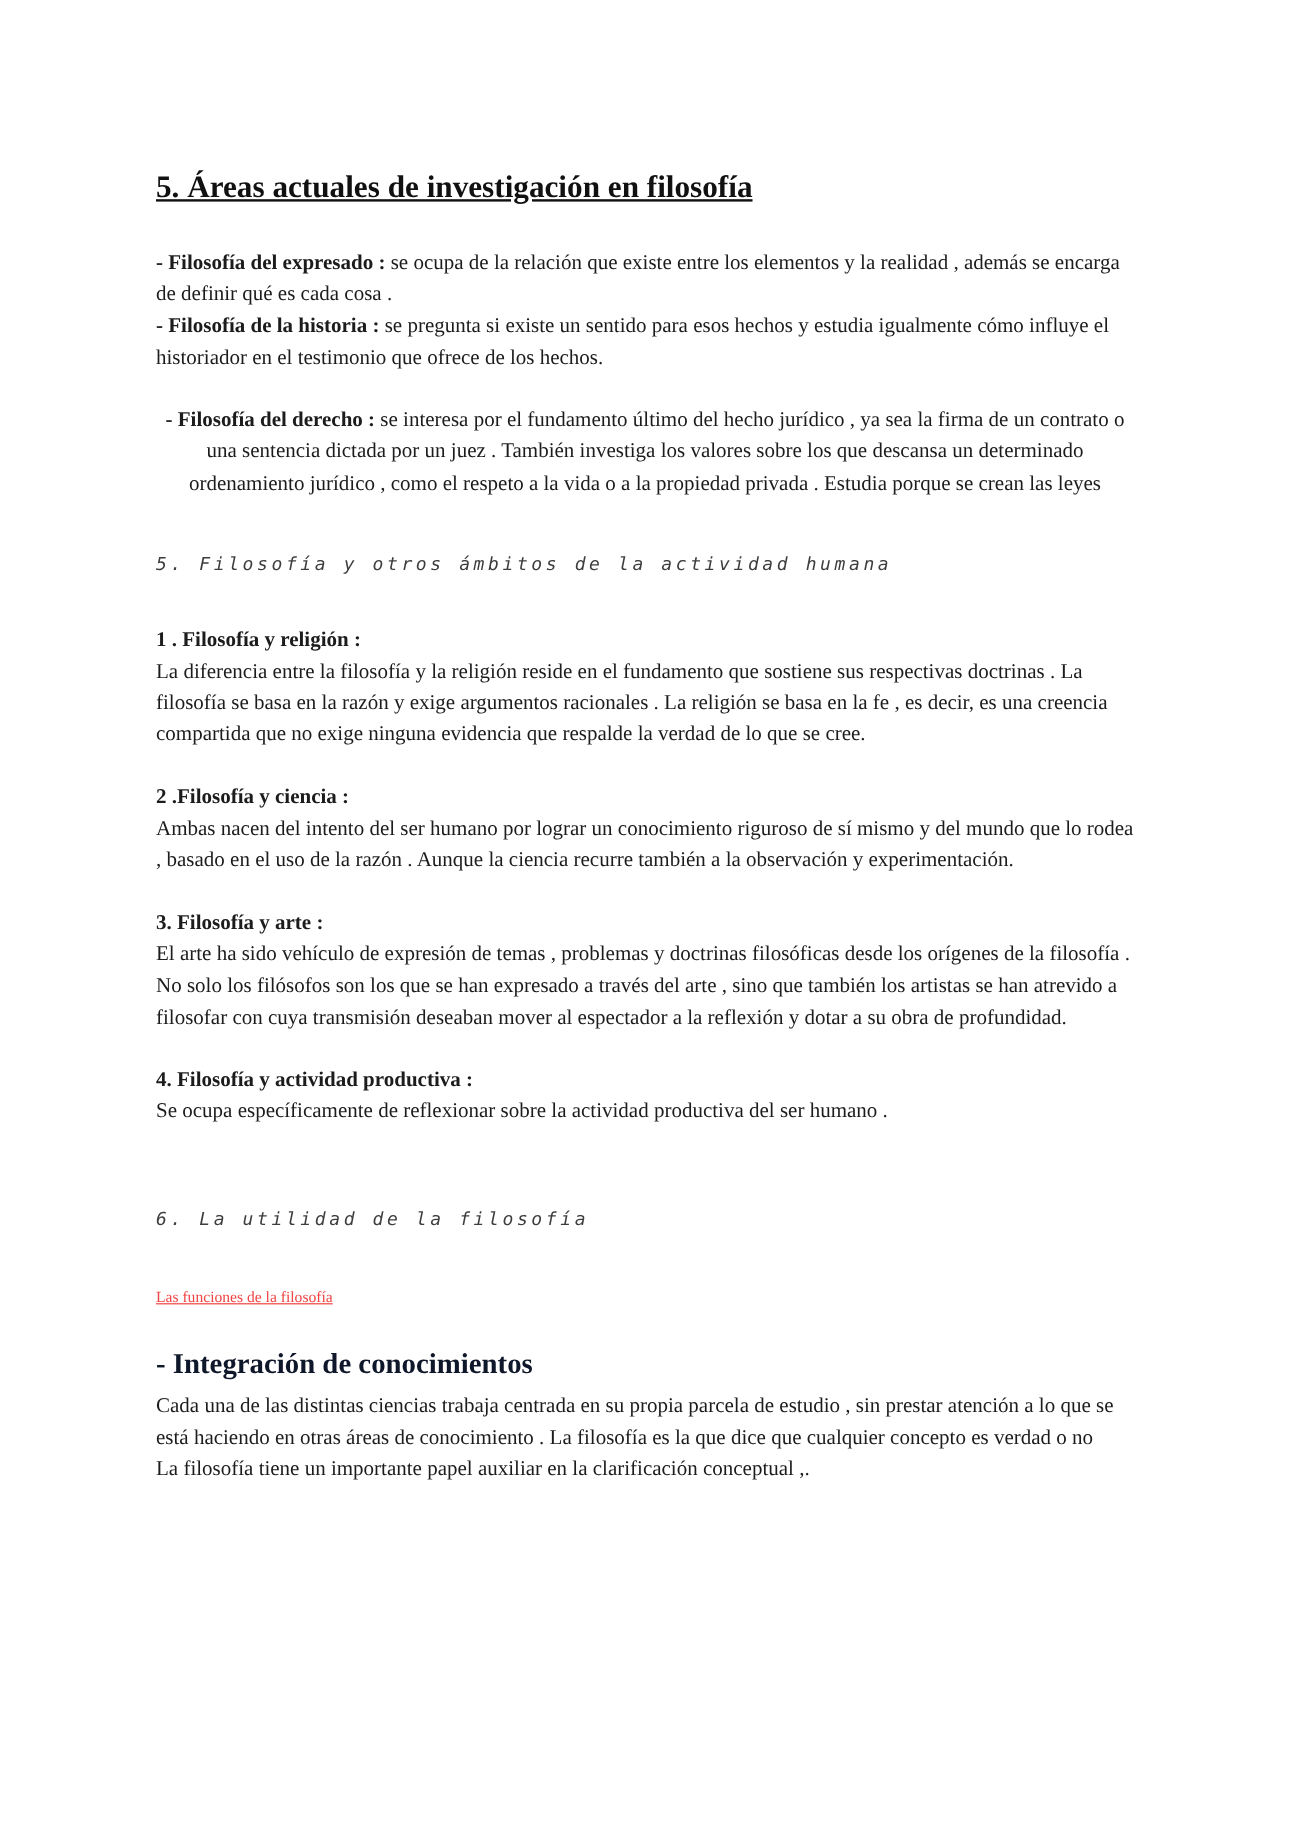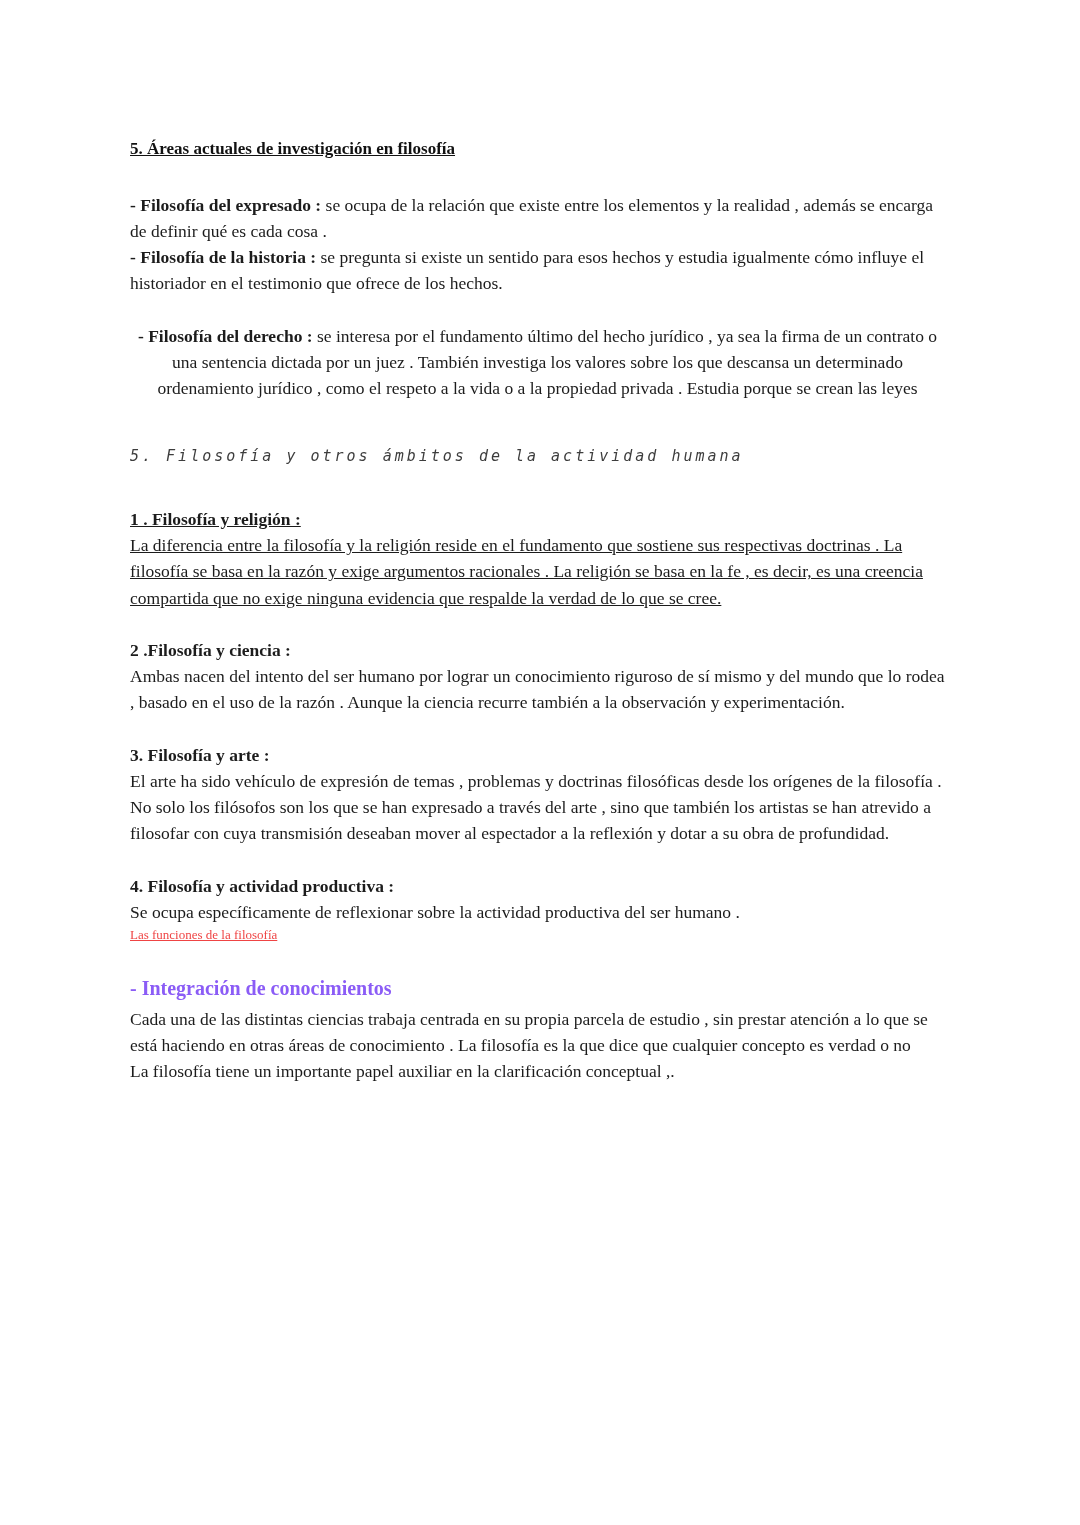--- a/index.html
+++ b/index.html
@@ -13,21 +13,21 @@
     box-sizing: border-box;
     background: #ffffff;
     padding: 136px 135px 40px 130px;
     font-family: "Liberation Serif", "DejaVu Serif", serif;
     font-size: 17.5px;
     line-height: 1.5;
     color: #1c1c1c;
     overflow: hidden;
   }
   .title {
-    font-size: 17px;
+    font-size: 26px;
     font-weight: bold;
     text-decoration: underline;
     margin: 0 0 30px 0;
     color: #111;
   }
   p { margin: 0; }
   .b { font-weight: bold; }
   .gap-top { margin-top: 26px; text-align: center; }
   .mono-heading {
     font-family: "DejaVu Sans Mono", "Liberation Mono", monospace;
@@ -45,61 +45,62 @@
   .topic { margin-top: 26px; }
   .topic-label { font-weight: bold; }
   .subtitle {
     font-size: 13px;
     text-decoration: underline;
     margin: 0 0 28px 0;
     font-weight: normal;
     color: #ef4444;
   }
   .fn-heading {
-    font-size: 20px;
+    font-size: 24px;
     font-weight: bold;
     margin: 28px 0 3px 0;
-    color: #8b5cf6;
+    color: #0f172a;
   }
 </style>
 </head>
 <body>
 
 <div class="page">
 
   <h1 class="title">5. Áreas actuales de investigación en filosofía</h1>
 
   <p class="para"><span class="b">- Filosofía del expresado : </span><span> se ocupa de la relación que existe entre los elementos y la realidad , además se encarga de definir qué es cada cosa .</span></p>
 
   <p class="para"><span class="b">- Filosofía de la historia : </span><span>se pregunta si existe un sentido para esos hechos y estudia igualmente cómo influye el historiador en el testimonio que ofrece de los hechos.</span></p>
 
   <p class="para gap-top"><span class="b">- Filosofía del derecho : </span><span>se interesa por el fundamento último del hecho jurídico , ya sea la firma de un contrato o una sentencia dictada por un juez . También investiga los valores sobre los que descansa un determinado ordenamiento jurídico , como el respeto a la vida o a la propiedad privada . Estudia porque se crean las leyes</span></p>
 
   <h2 class="mono-heading">5. Filosofía y otros ámbitos de la actividad humana</h2>
 
-  <div class="topic" style="margin-top:12px;text-decoration:underline;">
+  <div class="topic" style="margin-top:12px;">
     <p class="topic-label">1 . Filosofía y religión :</p>
     <p class="topic-text">La diferencia entre la filosofía y la religión reside en el fundamento que sostiene sus respectivas doctrinas . La filosofía se basa en la razón y exige argumentos racionales . La religión se basa en la fe , es decir, es una creencia compartida que no exige ninguna evidencia que respalde la verdad de lo que se cree.</p>
   </div>
 
   <div class="topic">
     <p class="topic-label">2 .Filosofía y ciencia :</p>
     <p class="topic-text">Ambas nacen del intento del ser humano por lograr un conocimiento riguroso de sí mismo y del mundo que lo rodea , basado en el uso de la razón . Aunque la ciencia recurre también a la observación y experimentación.</p>
   </div>
 
   <div class="topic">
     <p class="topic-label">3. Filosofía y arte :</p>
     <p class="topic-text">El arte ha sido vehículo de expresión de temas , problemas y doctrinas filosóficas desde los orígenes de la filosofía . No solo los filósofos son los que se han expresado a través del arte , sino que también los artistas se han atrevido a filosofar con cuya transmisión deseaban mover al espectador a la reflexión y dotar a su obra de profundidad.</p>
   </div>
 
   <div class="topic">
     <p class="topic-label">4. Filosofía y actividad productiva :</p>
     <p class="topic-text">Se ocupa específicamente de reflexionar sobre la actividad productiva del ser humano .</p>
   </div>
 
+  <h2 class="mono-heading big-gap">6. La utilidad de la filosofía</h2>
 
   <h3 class="subtitle">Las funciones de la filosofía</h3>
 
   <div>
     <p class="fn-heading" style="margin-top:0;">- Integración de conocimientos</p>
     <p class="fn-text">Cada una de las distintas ciencias trabaja centrada en su propia parcela de estudio , sin prestar atención a lo que se está haciendo en otras áreas de conocimiento . La filosofía es la que dice que cualquier concepto es verdad o no</p>
   </div>
 
   <div>
     <p class="fn-text">La filosofía tiene un importante papel auxiliar en la clarificación conceptual ,.</p>

